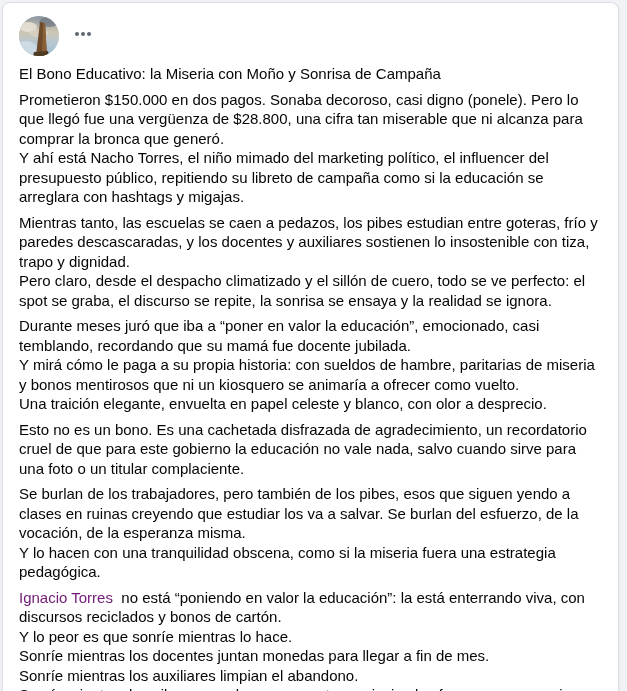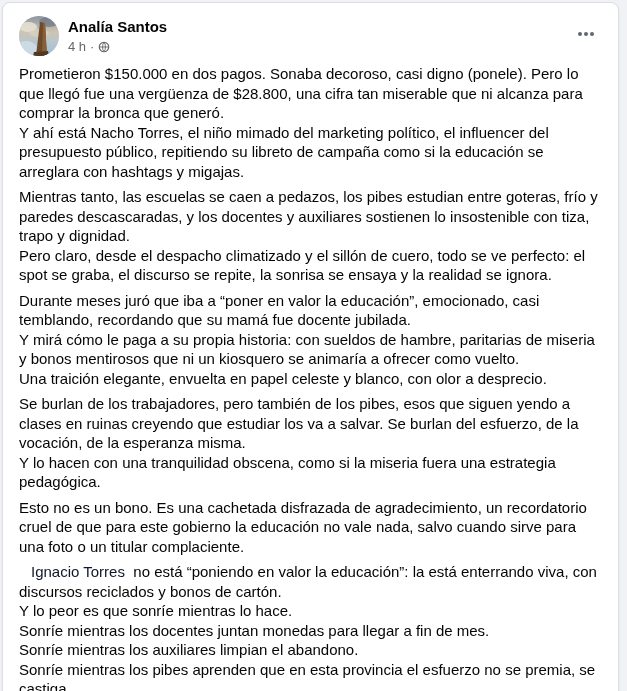--- a/index.html
+++ b/index.html
@@ -79,24 +79,23 @@
     font-size: 15px;
     line-height: 19.5px;
     color: #050505;
   }
   .post-paragraph {
     white-space: pre-wrap;
     margin: 0 0 6px 0;
   }
   .post-paragraph:last-child { margin-bottom: 0; }
   .mention {
-    color: #0f172a;
+    color: #701a75;
     text-decoration: none;
     cursor: pointer;
-    margin-left: 12px;
   }
 </style>
 </head>
 <body>
 
 <div class="post-card">
 
   <div class="post-header">
 
     <div class="avatar">
@@ -114,56 +113,44 @@
         <ellipse cx="9" cy="11" rx="9" ry="5" fill="#e9e3d6" opacity="0.85"></ellipse>
         <ellipse cx="20" cy="17" rx="10" ry="4" fill="#ded6c4" opacity="0.6"></ellipse>
         <ellipse cx="7" cy="33" rx="11" ry="8" fill="#cfdde6" opacity="0.9"></ellipse>
         <path d="M21 6 L26 7 L28 40 L17 40 Z" fill="#6d4a2b"></path>
         <path d="M24 7 L26 7 L28 40 L23 40 Z" fill="#8a5f36"></path>
         <path d="M17 40 L28 40 L28 34 L15 36 Z" fill="#4c3категория42f1d" opacity="0"></path>
         <path d="M14 40 L30 40 L29 35 L15 36 Z" fill="#4e3a22"></path>
       </svg>
     </div>
 
-    <div class="header-info">
-      <div class="author">Analía Santos</div>
-      <div class="meta">
-        <span class="time">4 h</span>
-        <span class="sep">·</span>
-        <span style="display:inline-flex;">
-          <svg width="12" height="12" viewBox="0 0 16 16">
-            <circle cx="8" cy="8" r="6.3" fill="none" stroke="#65676b" stroke-width="1.6"></circle>
-            <path d="M1.7 8 H14.3 M8 1.7 C10.6 4 10.6 12 8 14.3 M8 1.7 C5.4 4 5.4 12 8 14.3" fill="none" stroke="#65676b" stroke-width="1.2"></path>
-          </svg>
-        </span>
-      </div>
-    </div>
 
     <button class="more-btn">
       <svg width="20" height="20" viewBox="0 0 20 20">
         <circle cx="4" cy="10" r="2" fill="#606770"></circle>
         <circle cx="10" cy="10" r="2" fill="#606770"></circle>
         <circle cx="16" cy="10" r="2" fill="#606770"></circle>
       </svg>
     </button>
 
   </div>
 
   <div class="post-text">
+    <div class="post-paragraph">El Bono Educativo: la Miseria con Moño y Sonrisa de Campaña</div>
 
   <div class="post-paragraph">Prometieron $150.000 en dos pagos. Sonaba decoroso, casi digno (ponele). Pero lo que llegó fue una vergüenza de $28.800, una cifra tan miserable que ni alcanza para comprar la bronca que generó.
 Y ahí está Nacho Torres, el niño mimado del marketing político, el influencer del presupuesto público, repitiendo su libreto de campaña como si la educación se arreglara con hashtags y migajas.</div>
       <div class="post-paragraph">Mientras tanto, las escuelas se caen a pedazos, los pibes estudian entre goteras, frío y paredes descascaradas, y los docentes y auxiliares sostienen lo insostenible con tiza, trapo y dignidad.
 Pero claro, desde el despacho climatizado y el sillón de cuero, todo se ve perfecto: el spot se graba, el discurso se repite, la sonrisa se ensaya y la realidad se ignora.</div>
       <div class="post-paragraph">Durante meses juró que iba a “poner en valor la educación”, emocionado, casi temblando, recordando que su mamá fue docente jubilada.
 Y mirá cómo le paga a su propia historia: con sueldos de hambre, paritarias de miseria y bonos mentirosos que ni un kiosquero se animaría a ofrecer como vuelto.
 Una traición elegante, envuelta en papel celeste y blanco, con olor a desprecio.</div>
+      <div class="post-paragraph">Esto no es un bono. Es una cachetada disfrazada de agradecimiento, un recordatorio cruel de que para este gobierno la educación no vale nada, salvo cuando sirve para una foto o un titular complaciente.</div>
       <div class="post-paragraph">Se burlan de los trabajadores, pero también de los pibes, esos que siguen yendo a clases en ruinas creyendo que estudiar los va a salvar. Se burlan del esfuerzo, de la vocación, de la esperanza misma.
 Y lo hacen con una tranquilidad obscena, como si la miseria fuera una estrategia pedagógica.</div>
-      <div class="post-paragraph">Esto no es un bono. Es una cachetada disfrazada de agradecimiento, un recordatorio cruel de que para este gobierno la educación no vale nada, salvo cuando sirve para una foto o un titular complaciente.</div>
       <div class="post-paragraph"><a class="mention" href="#">Ignacio Torres</a>  no está “poniendo en valor la educación”: la está enterrando viva, con discursos reciclados y bonos de cartón.
 Y lo peor es que sonríe mientras lo hace.
 Sonríe mientras los docentes juntan monedas para llegar a fin de mes.
 Sonríe mientras los auxiliares limpian el abandono.
 Sonríe mientras los pibes aprenden que en esta provincia el esfuerzo no se premia, se castiga.</div>
     </div>
 
 </div>
 
 </body></html>

